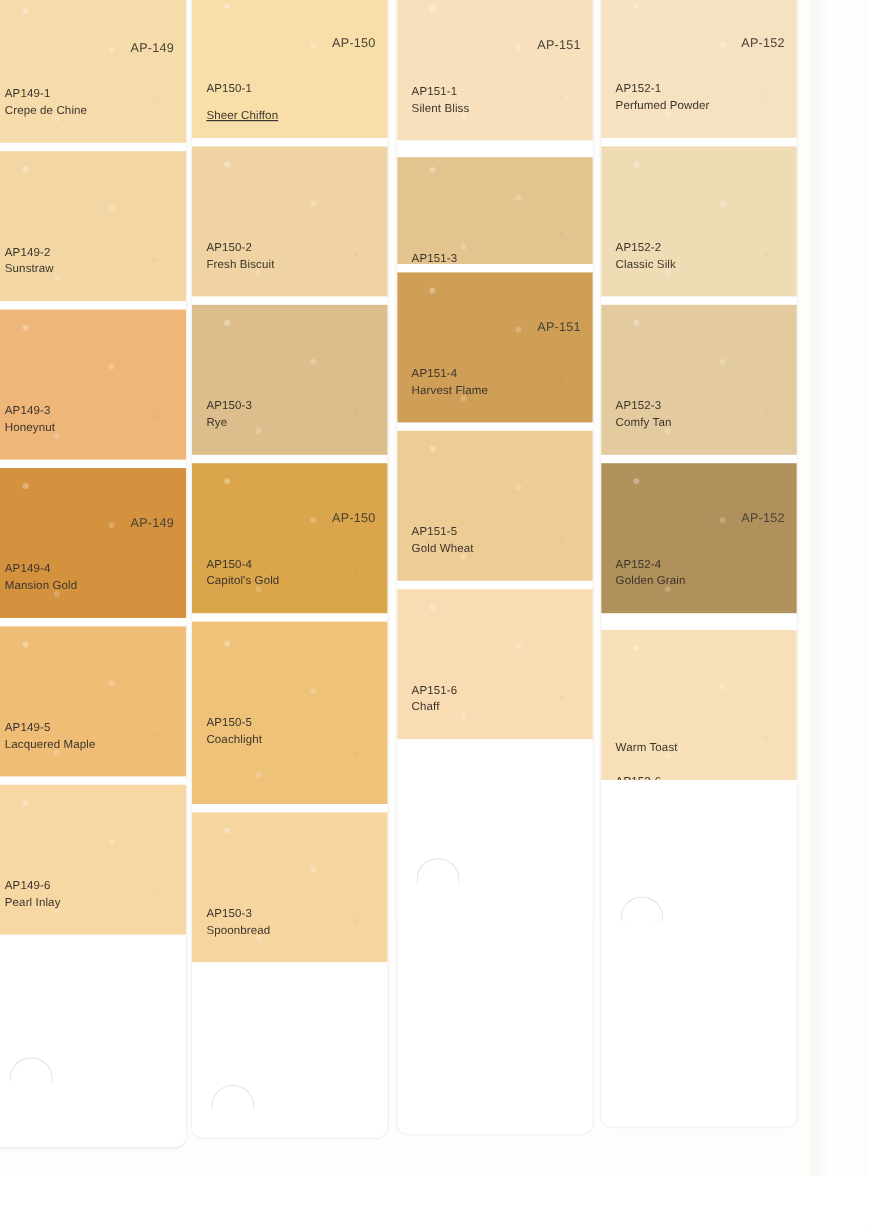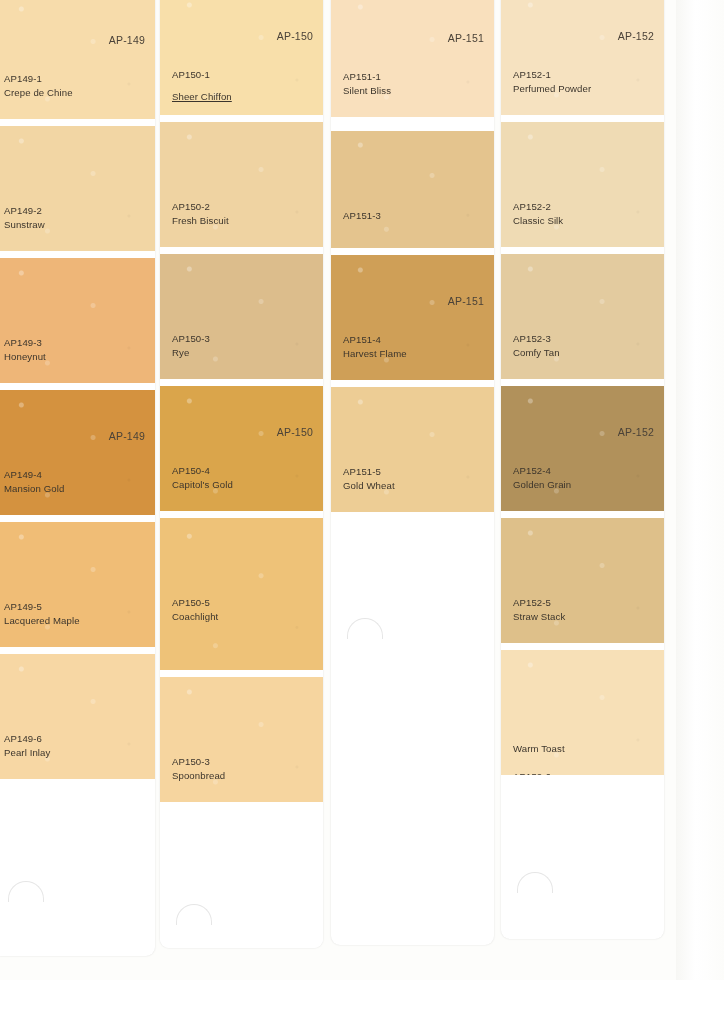--- a/index.html
+++ b/index.html
@@ -190,39 +190,44 @@
     </div>
     <div class="card c2" style="left: 331px; top: -8px;">
       <div class="swatch" style="height: 125px; background: rgb(249, 224, 189);">
         <div class="grain"></div>
         <div class="fam">AP-151</div>
         <div class="code" style="top: 78px;">AP151-1</div>
         <div class="nm" style="top: 92px;">Silent Bliss</div>
       </div>
       <div class="gap" style="height: 7px;"></div>
       <div class="gap" style="height: 7px;"></div>
-      <div class="swatch" style="height: 117px; background: rgb(228, 196, 142);">
+      <div class="swatch" style="height: 89px; background: rgb(228, 196, 142);">
         <div class="grain"></div>
         <div class="code" style="top: 78px;">AP151-3</div>
         <div class="nm" style="top: 92px; margin-top: 33px;">Dry Wheat</div>
       </div>
       <div class="gap" style="height: 7px;"></div>
       <div class="swatch" style="height: 125px; background: rgb(207, 159, 87);">
         <div class="grain"></div>
         <div class="fam">AP-151</div>
         <div class="code" style="top: 78px;">AP151-4</div>
         <div class="nm" style="top: 92px;">Harvest Flame</div>
       </div>
       <div class="gap" style="height: 7px;"></div>
       <div class="swatch" style="height: 125px; background: rgb(237, 205, 149);">
         <div class="grain"></div>
         <div class="code" style="top: 78px;">AP151-5</div>
         <div class="nm" style="top: 92px;">Gold Wheat</div>
       </div>
       <div class="gap" style="height: 7px;"></div>
+      <div class="swatch" style="height: 125px; background: rgb(248, 221, 180);">
+        <div class="grain"></div>
+        <div class="code" style="top: 78px;">AP151-6</div>
+        <div class="nm" style="top: 92px;">Chaff</div>
+      </div>
       <div class="tail" style="height: 152px;">
         <div class="notch"></div>
       </div>
     </div>
     <div class="card c3" style="left: 501px; top: -10px;">
       <div class="swatch" style="height: 125px; background: rgb(246, 226, 192);">
         <div class="grain"></div>
         <div class="fam">AP-152</div>
         <div class="code" style="top: 78px;">AP152-1</div>
         <div class="nm" style="top: 92px;">Perfumed Powder</div>
@@ -240,25 +245,20 @@
         <div class="nm" style="top: 92px;">Comfy Tan</div>
       </div>
       <div class="gap" style="height: 7px;"></div>
       <div class="swatch" style="height: 125px; background: rgb(177, 145, 91);">
         <div class="grain"></div>
         <div class="fam">AP-152</div>
         <div class="code" style="top: 78px;">AP152-4</div>
         <div class="nm" style="top: 92px;">Golden Grain</div>
       </div>
       <div class="gap" style="height: 7px;"></div>
-      <div class="swatch" style="height: 125px; background: rgb(222, 192, 138);">
-        <div class="grain"></div>
-        <div class="code" style="top: 78px;">AP152-5</div>
-        <div class="nm" style="top: 92px;">Straw Stack</div>
-      </div>
       <div class="gap" style="height: 7px;"></div>
       <div class="swatch" style="height: 125px; background: rgb(247, 224, 183);">
         <div class="grain"></div>
         <div class="code" style="top: 78px; margin-top: 42px;">AP152-6</div>
         <div class="nm" style="top: 92px;">Warm Toast</div>
       </div>
       <div class="tail" style="height: 150px;">
         <div class="notch"></div>
       </div>
     </div>

